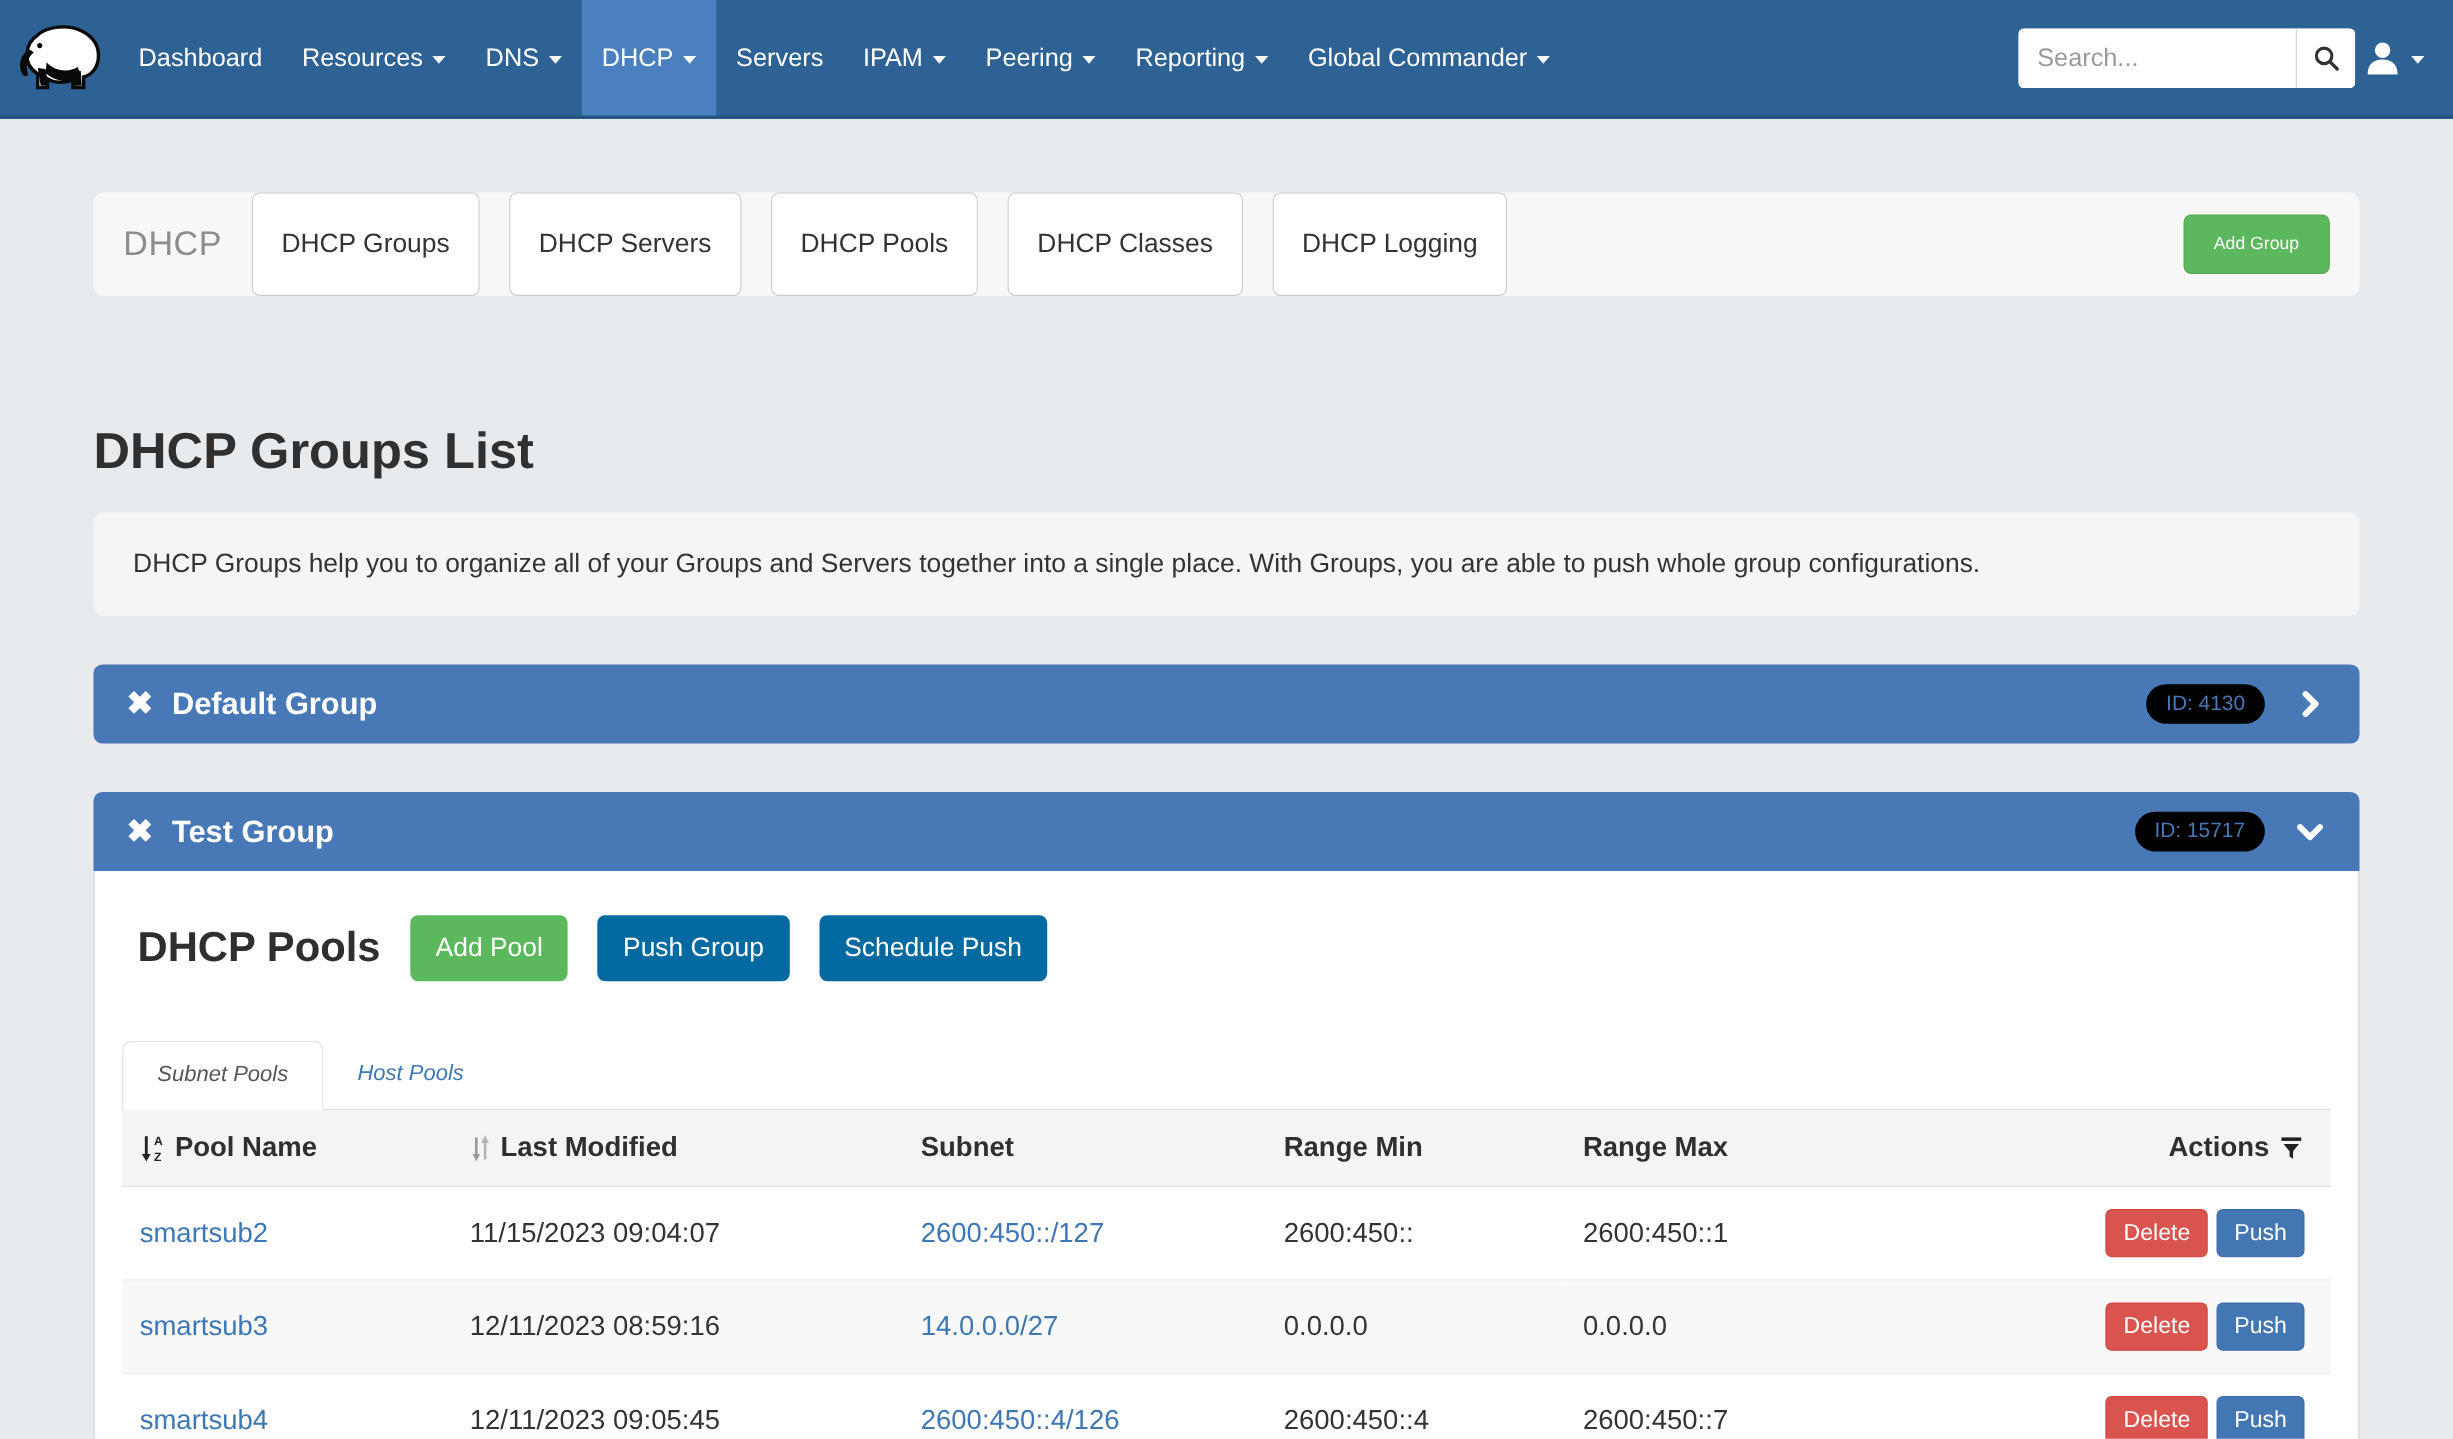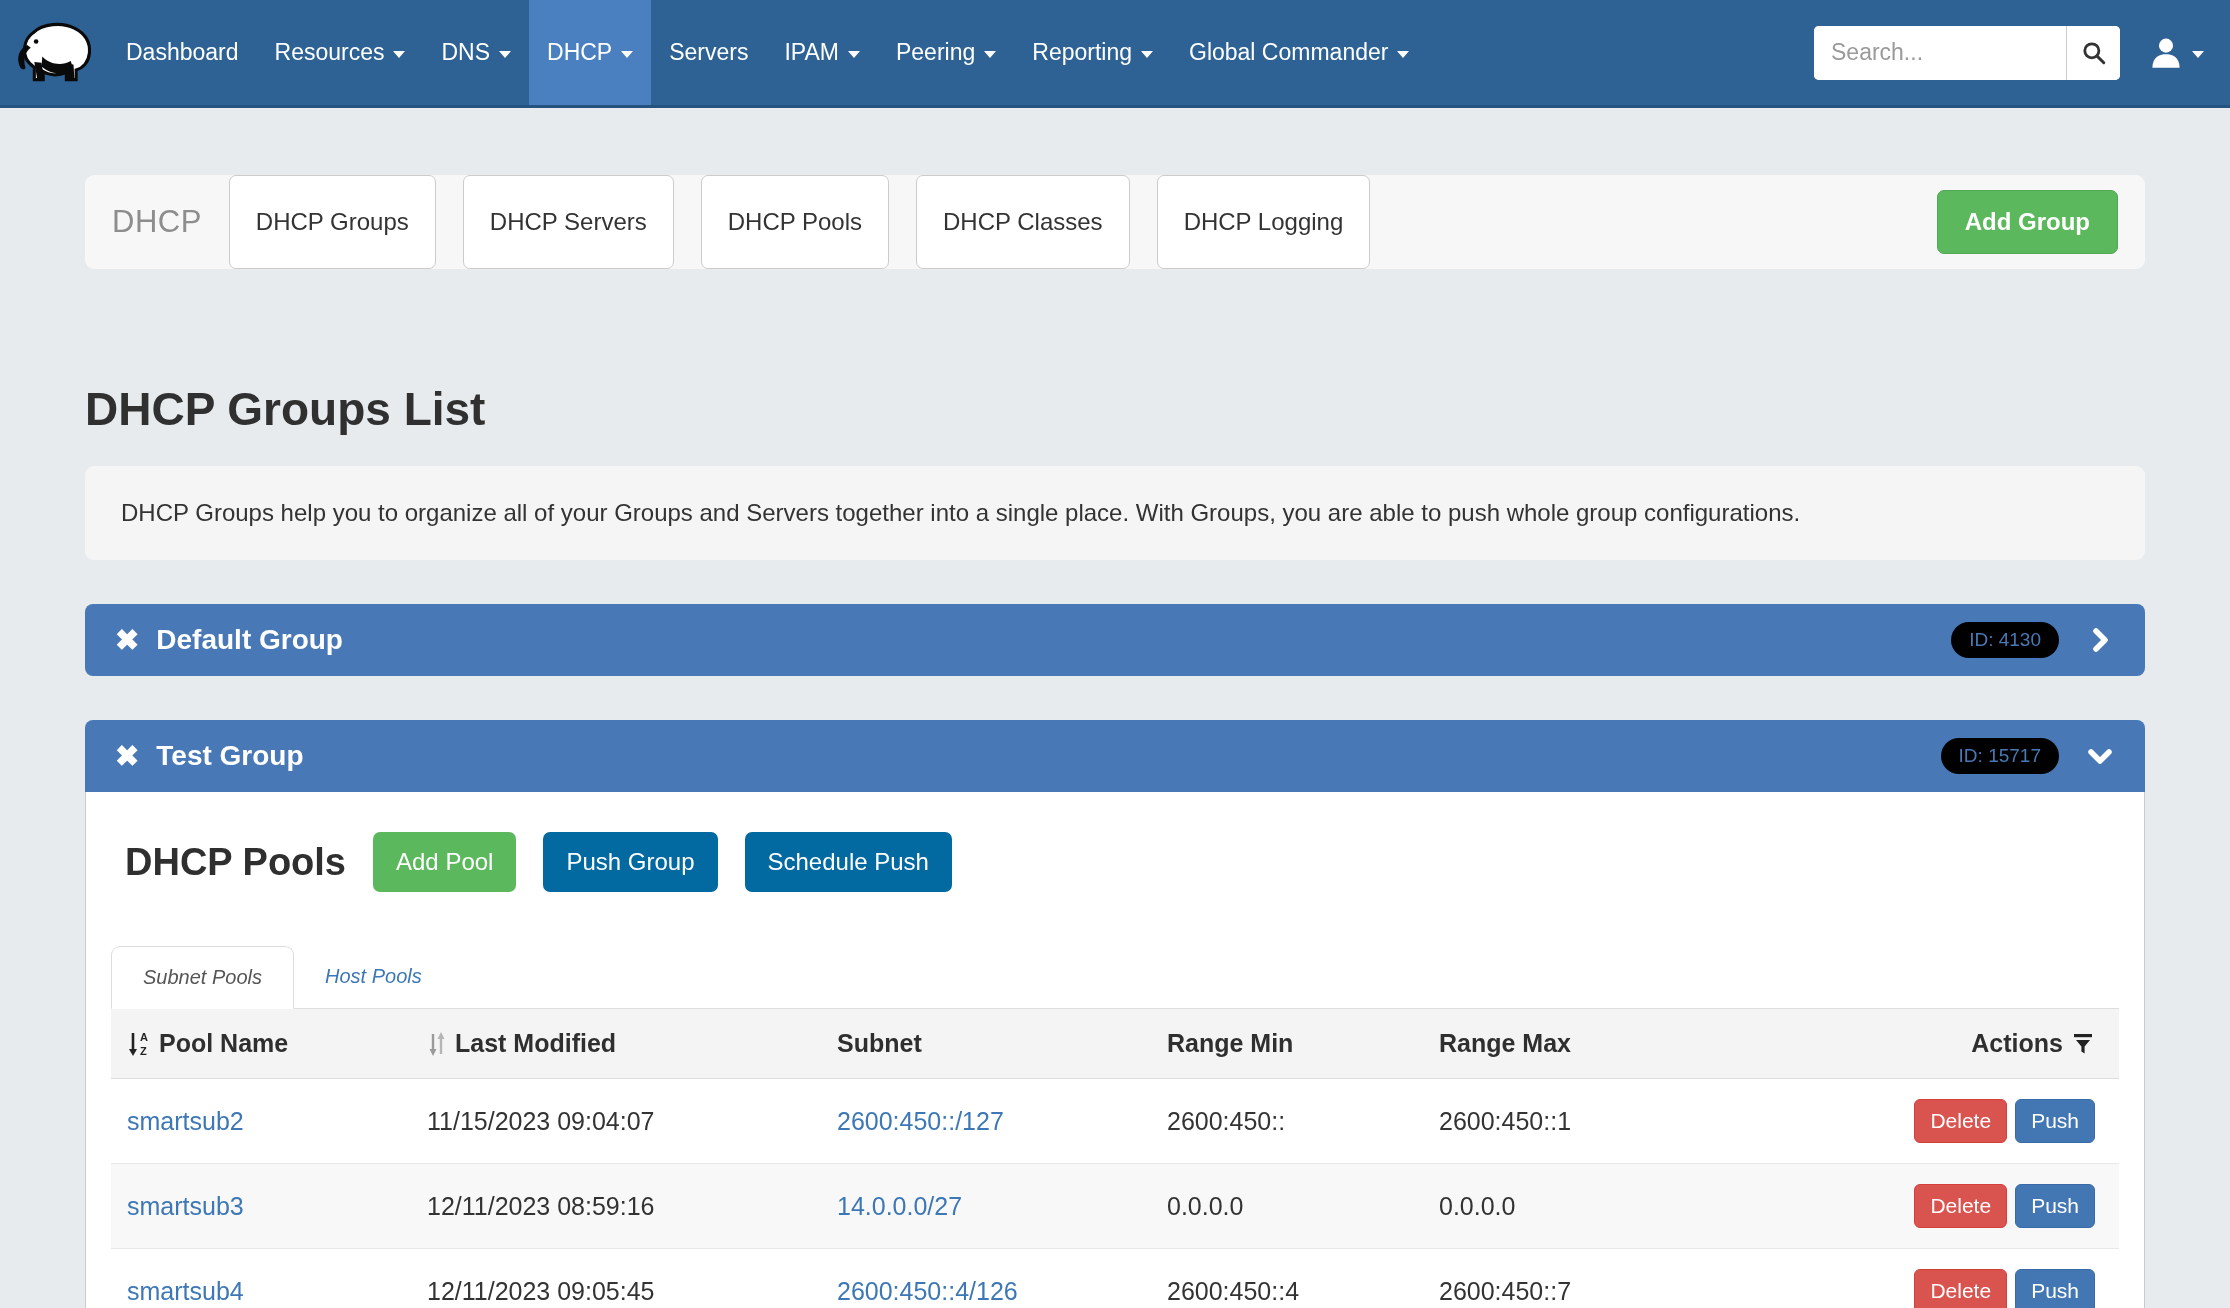--- a/index.html
+++ b/index.html
@@ -16,35 +16,35 @@
   html,body{width:2230px;height:1308px;overflow:hidden;}
   body{background:var(--page-bg);font-family:"Liberation Sans",sans-serif;color:#333;}
 
   
   .navbar{height:108px;background:var(--navbar-bg);display:flex;align-items:stretch;border-bottom:3px solid var(--navbar-border);}
   .logo{display:flex;align-items:center;padding:0 14px 0 12px;cursor:pointer;}
   .nav-items{display:flex;align-items:stretch;}
   .nav-item{display:flex;align-items:center;gap:9px;padding:0 18px;color:#fff;font-size:23px;text-decoration:none;cursor:pointer;white-space:nowrap;}
   .nav-item.active{background:var(--navbar-active-bg);}
   .caret{width:0;height:0;border-left:6px solid transparent;border-right:6px solid transparent;border-top:7px solid #fff;margin-top:3px;}
-  .nav-right{margin-left:auto;display:flex;align-items:center;gap:30px;padding-right:26px;}
+  .nav-right{margin-left:auto;display:flex;align-items:center;gap:9px;padding-right:26px;}
   .search-group{display:flex;height:54px;border-radius:5px;overflow:hidden;background:#fff;}
   .search-group input{width:252px;border:none;outline:none;font-size:23px;padding:0 17px;color:#333;font-family:"Liberation Sans",sans-serif;}
   .search-group input::placeholder{color:#9a9a9a;}
   .search-btn{width:54px;background:#fff;border:none;border-left:1px solid #ccc;cursor:pointer;display:flex;align-items:center;justify-content:center;}
   .user-menu{display:flex;align-items:center;gap:10px;cursor:pointer;}
 
   
   .container{width:2060px;margin:0 85px;}
 
   
   .dhcp-toolbar{margin-top:67px;background:#f7f7f7;border-radius:9px;height:94px;display:flex;align-items:center;padding:0 27px;}
   .dhcp-toolbar .section-label{color:#8d8d8d;font-size:31px;letter-spacing:.5px;}
   .toolbar-btn{margin-left:27px;background:#fff;border:1px solid #ccc;border-radius:7px;padding:32px 26px;font-size:24px;color:#333;cursor:pointer;font-family:"Liberation Sans",sans-serif;}
-  .add-group-btn{margin-left:auto;background:var(--green);color:#fff;border:1px solid #54a754;border-radius:7px;padding:17px 27px;font-size:24px;cursor:pointer;font-family:"Liberation Sans",sans-serif;font-weight:bold;}
+  .add-group-btn{margin-left:auto;background:var(--green);color:#fff;border:1px solid #54a754;border-radius:7px;padding:17px 27px;font-size:16px;cursor:pointer;font-family:"Liberation Sans",sans-serif;}
 
   
   .page-title{margin-top:113px;font-size:46px;font-weight:bold;color:#303030;}
   .page-desc{margin-top:30px;background:#f5f5f5;border-radius:9px;padding:33px 36px;font-size:24px;color:#333;}
 
   
   .group{margin-top:44px;}
   .group-header{height:72px;background:var(--group-header-bg);border-radius:8px;display:flex;align-items:center;padding:0 30px;color:#fff;cursor:pointer;}
   .group.expanded .group-header{border-radius:8px 8px 0 0;}
   .x-icon{font-size:29px;font-weight:bold;line-height:1;cursor:pointer;}

